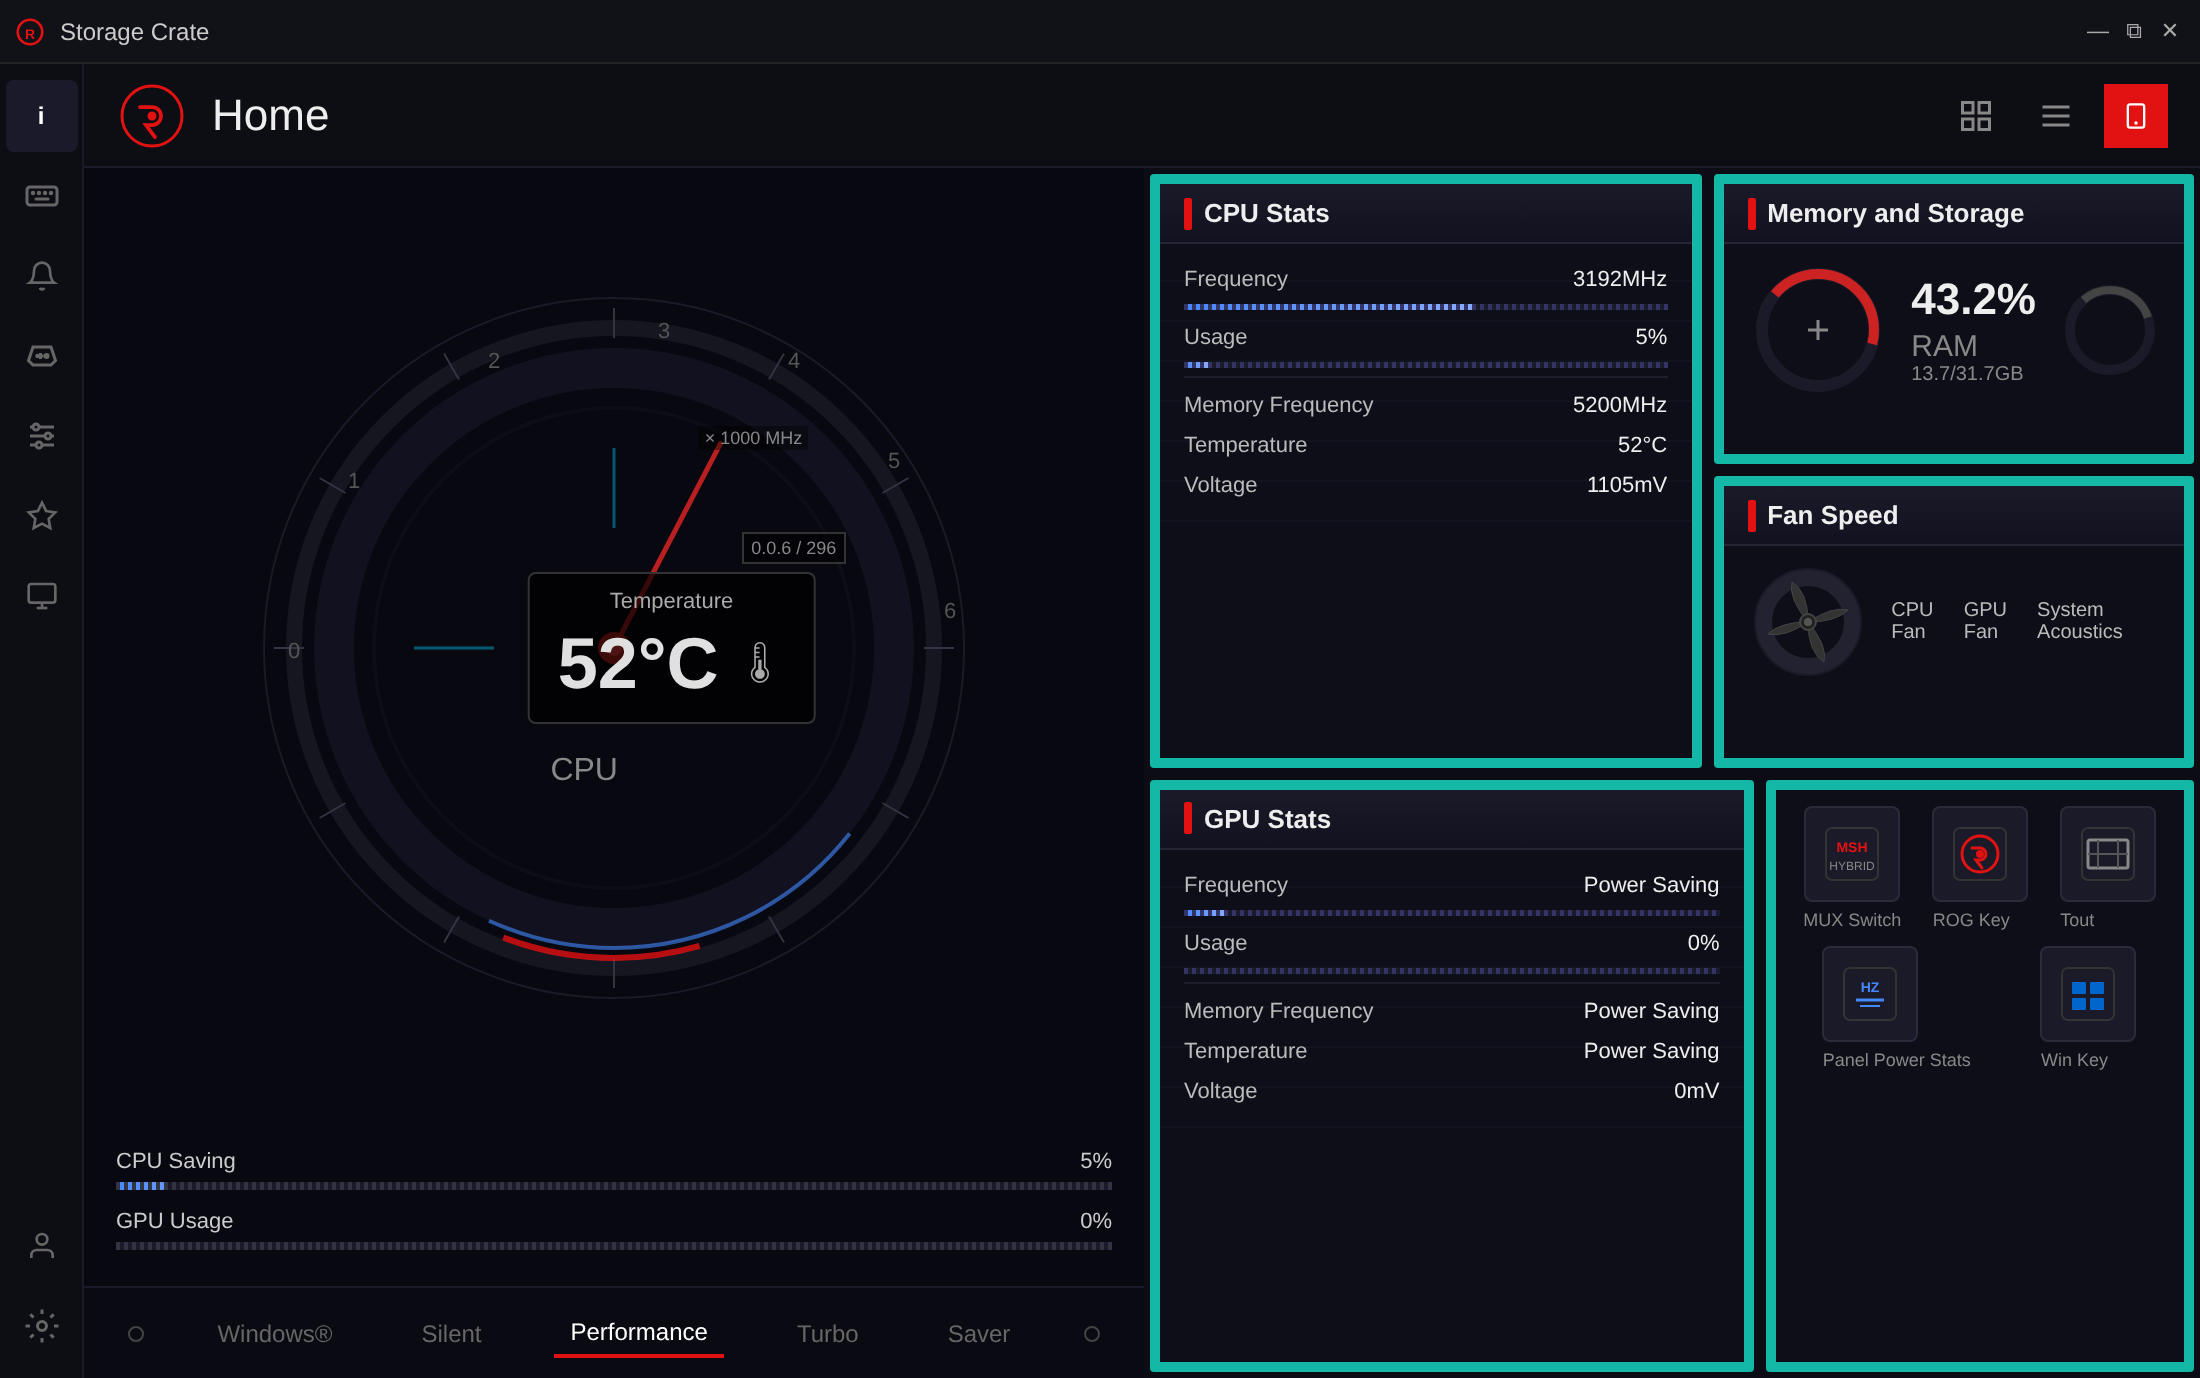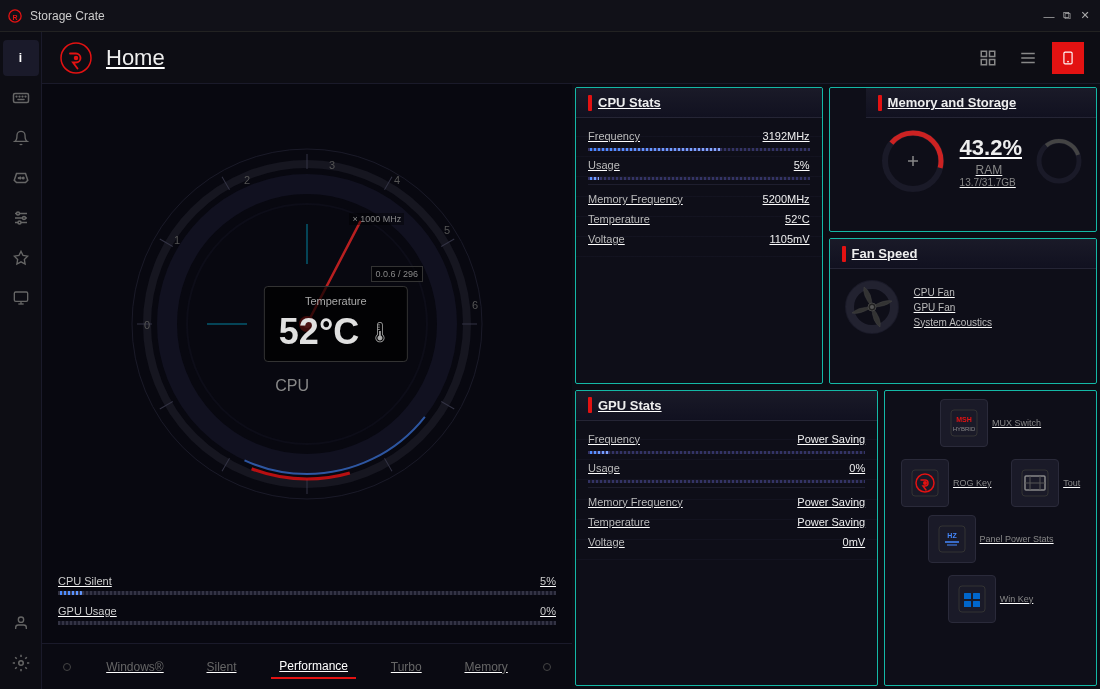--- a/index.html
+++ b/index.html
@@ -89,21 +89,20 @@
       flex-direction: column;
       align-items: center;
       gap: 4px;
     }
 
     
     .main-area {
       flex: 1;
       display: flex;
       flex-direction: column;
-      text-decoration: underline;
     }
     .header {
       height: 52px;
       background: #0d0d14;
       display: flex;
       align-items: center;
       padding: 0 16px;
       border-bottom: 1px solid #1a1a2a;
       gap: 12px;
     }
@@ -298,21 +297,21 @@
     }
 
     
     .stats-row {
       display: flex;
       flex: 1;
     }
     .stats-panel {
       flex: 1;
       background: #0e0e18;
-      border: 1px solid #14b8a6;
+      border: 5px solid #14b8a6;
       margin: 3px;
       border-radius: 2px;
       overflow: hidden;
     }
     .panel-header {
       height: 30px;
       background: linear-gradient(180deg, #1a1a28 0%, #111120 100%);
       display: flex;
       align-items: center;
       padding: 0 12px;
@@ -389,24 +388,23 @@
     }
     .memory-info {
       flex: 1;
     }
     .memory-percent {
       font-size: 22px;
       font-weight: bold;
       color: #eee;
     }
     .memory-label {
-      font-size: 12px;
+      font-size: 15px;
       color: #888;
       margin-top: 2px;
-      margin-left: 16px;
     }
     .memory-amount {
       font-size: 10px;
       color: #888;
     }
     .storage-gauge {
       width: 50px;
       height: 50px;
     }
 
@@ -418,42 +416,41 @@
       gap: 12px;
     }
     .fan-circle {
       width: 60px;
       height: 60px;
       flex-shrink: 0;
     }
     .fan-info {
       flex: 1;
       display: flex;
-      flex-direction: column;
       gap: 4px;
     }
     .fan-row {
       font-size: 10px;
       color: #bbb;
     }
 
     
     .sys-config-panel {
       padding: 8px 12px;
     }
     .config-icons-row {
       display: flex;
       gap: 12px;
       justify-content: space-around;
       flex-wrap: wrap;
     }
     .config-item {
       display: flex;
-      flex-direction: row;
-      align-items: center;
+      flex-direction: column;
+      align-items: flex-start;
       gap: 4px;
       cursor: pointer;
     }
     .config-icon-box {
       width: 48px;
       height: 48px;
       background: #1a1a28;
       border: 1px solid #2a2a3a;
       border-radius: 4px;
       display: flex;
@@ -667,21 +664,21 @@
           </div>
 
           <div class="freq-label">× 1000 MHz</div>
 
           <div class="cpu-label">CPU</div>
         </div>
 
         <div class="usage-section">
           <div class="usage-row">
             <div class="usage-header">
-              <span>CPU Silent</span>
+              <span>CPU Saving</span>
               <span>5%</span>
             </div>
             <div class="usage-bar-bg">
               <div class="usage-bar-dots"></div>
               <div class="usage-bar-fill" style="width: 5%"></div>
             </div>
           </div>
           <div class="usage-row">
             <div class="usage-header">
               <span>GPU Usage</span>
@@ -702,21 +699,21 @@
           <div class="mode-tab">
             <span>Silent</span>
           </div>
           <div class="mode-tab active">
             <span>Performance</span>
           </div>
           <div class="mode-tab">
             <span>Turbo</span>
           </div>
           <div class="mode-tab">
-            <span>Memory</span>
+            <span>Saver</span>
           </div>
           <div class="mode-dot-right"></div>
         </div>
       </div>
 
       <div class="right-panel">
 
         <div class="stats-row" style="height: 50%; max-height: 320px;">
 
           <div class="stats-panel">
@@ -757,21 +754,21 @@
 
               <div class="stat-row">
                 <span class="stat-label">Voltage</span>
                 <span class="stat-value">1105mV</span>
               </div>
             </div>
           </div>
 
           <div style="display:flex; flex-direction:column; flex:0.7;">
 
-            <div class="stats-panel" style="flex:1;padding-left:36px;">
+            <div class="stats-panel" style="flex:1;">
               <div class="panel-header">
                 <div class="panel-header-icon"></div>
                 <span class="panel-header-title">Memory and Storage</span>
               </div>
               <div class="memory-panel">
 
                 <div class="memory-gauge">
                   <svg width="70" height="70" viewBox="0 0 70 70">
                     <circle cx="35" cy="35" r="28" fill="none" stroke="#1a1a28" stroke-width="6"></circle>
 

